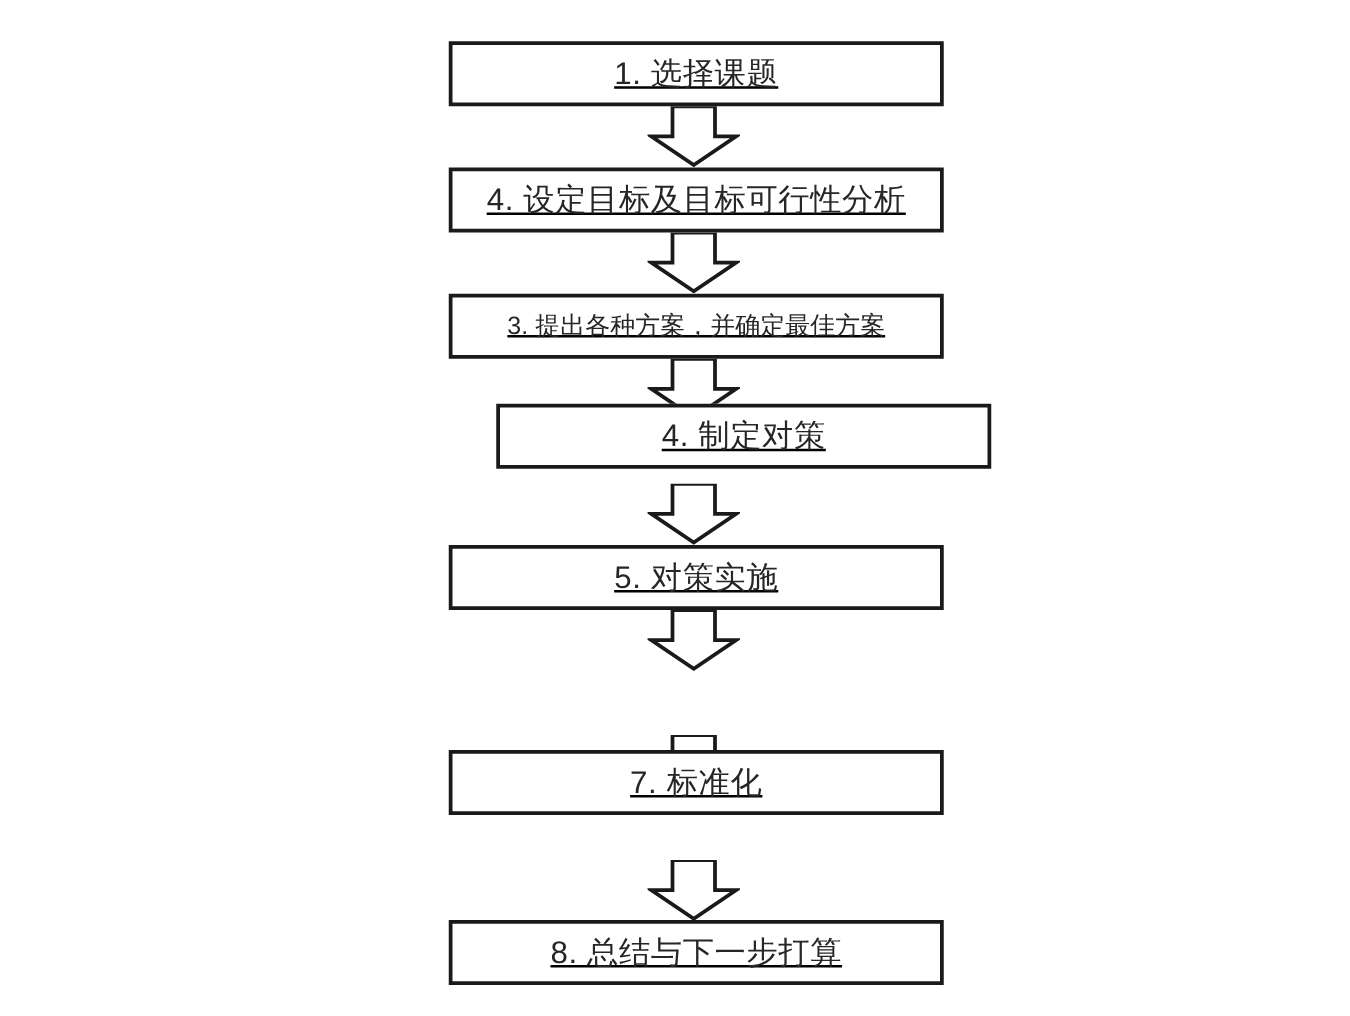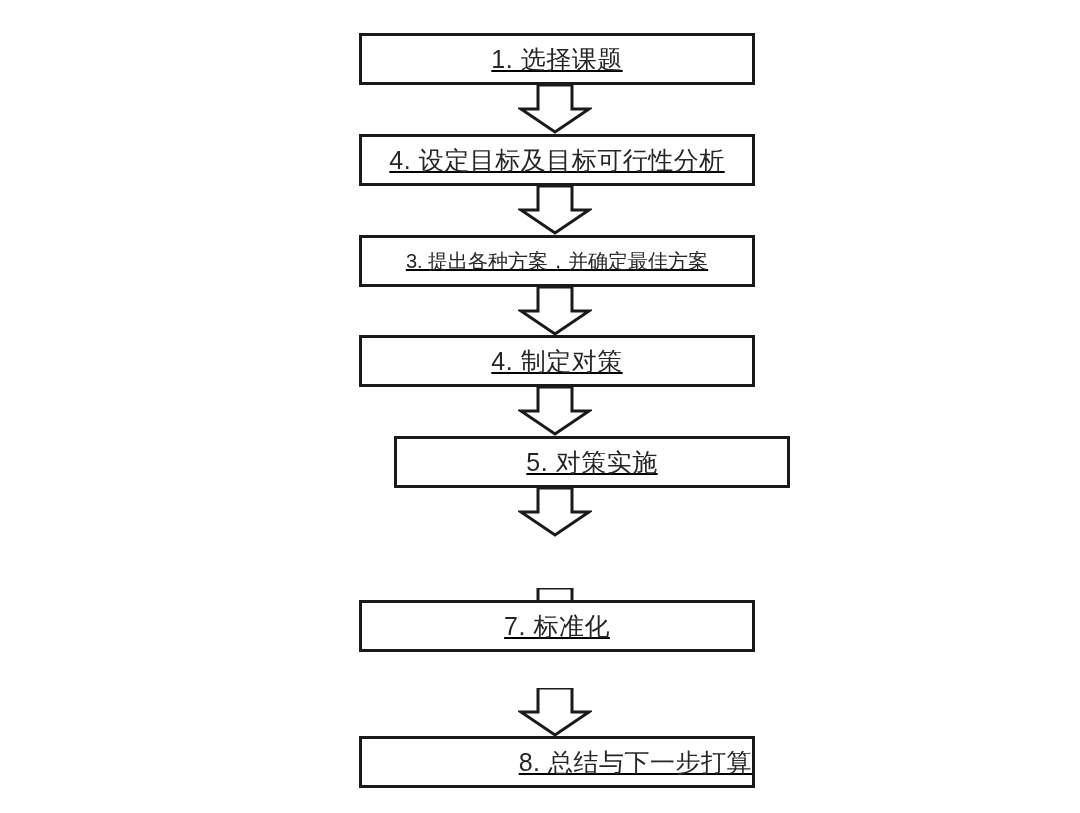--- a/index.html
+++ b/index.html
@@ -91,31 +91,31 @@
   <div class="flow-step tight" style="top:235px;">
     <span class="flow-step-label">3. 提出各种方案，并确定最佳方案</span>
   </div>
 
   <div class="flow-arrow" style="top:287px;">
     <svg viewBox="0 0 74 49" xmlns="http://www.w3.org/2000/svg" aria-hidden="true">
       <polygon points="20,0 54,0 54,24 71,24 37,47 3,24 20,24" fill="#ffffff" stroke="#1a1a1a" stroke-width="3" stroke-linejoin="miter"></polygon>
     </svg>
   </div>
 
-  <div class="flow-step" style="top:335px;">
+  <div class="flow-step" style="top:323px;margin-left:38px;">
     <span class="flow-step-label">4. 制定对策</span>
   </div>
 
   <div class="flow-arrow" style="top:387px;">
     <svg viewBox="0 0 74 49" xmlns="http://www.w3.org/2000/svg" aria-hidden="true">
       <polygon points="20,0 54,0 54,24 71,24 37,47 3,24 20,24" fill="#ffffff" stroke="#1a1a1a" stroke-width="3" stroke-linejoin="miter"></polygon>
     </svg>
   </div>
 
-  <div class="flow-step" style="top:436px;margin-left:35px;">
+  <div class="flow-step" style="top:436px;">
     <span class="flow-step-label">5. 对策实施</span>
   </div>
 
   <div class="flow-arrow" style="top:488px;">
     <svg viewBox="0 0 74 49" xmlns="http://www.w3.org/2000/svg" aria-hidden="true">
       <polygon points="20,0 54,0 54,24 71,24 37,47 3,24 20,24" fill="#ffffff" stroke="#1a1a1a" stroke-width="3" stroke-linejoin="miter"></polygon>
     </svg>
   </div>
 
 
@@ -128,17 +128,17 @@
   <div class="flow-step" style="top:600px;">
     <span class="flow-step-label">7. 标准化</span>
   </div>
 
   <div class="flow-arrow" style="top:688px;">
     <svg viewBox="0 0 74 49" xmlns="http://www.w3.org/2000/svg" aria-hidden="true">
       <polygon points="20,0 54,0 54,24 71,24 37,47 3,24 20,24" fill="#ffffff" stroke="#1a1a1a" stroke-width="3" stroke-linejoin="miter"></polygon>
     </svg>
   </div>
 
-  <div class="flow-step" style="top:736px;justify-content:flex-end;">
+  <div class="flow-step" style="top:736px;">
     <span class="flow-step-label">8. 总结与下一步打算</span>
   </div>
 
 </div>
 
 </body></html>

